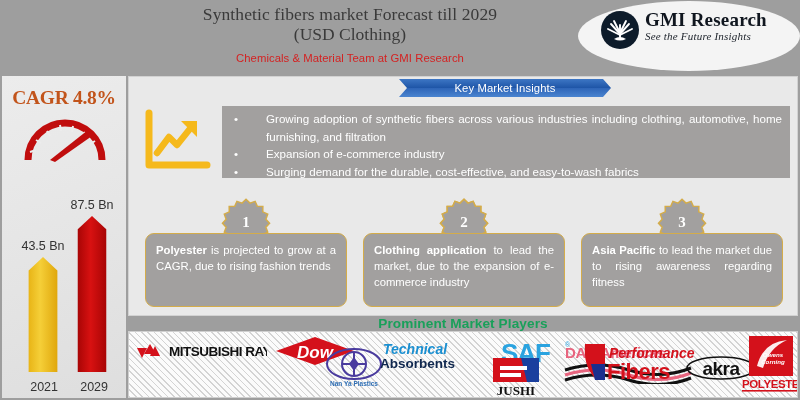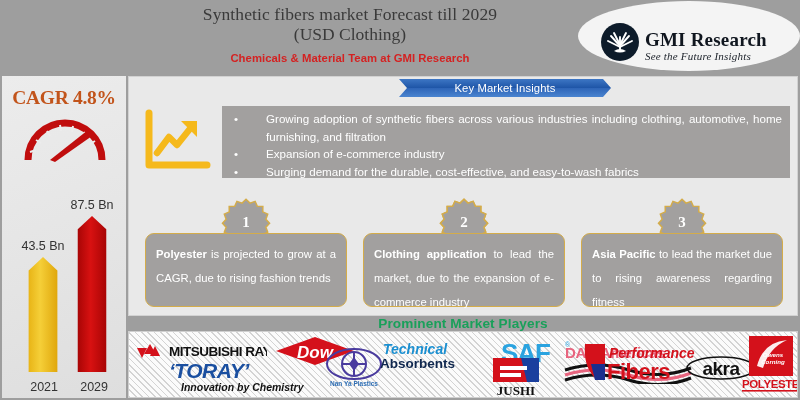--- a/index.html
+++ b/index.html
@@ -21,29 +21,29 @@
   #main-title {
     font-family:"Liberation Serif", serif;
     font-size:17.5px; color:#3a3a3a; line-height:20px; letter-spacing:.1px;
   }
   #sub-title {
     font-family:"Liberation Serif", serif;
     font-size:17.5px; color:#3a3a3a; line-height:20px;
   }
   #team-line {
     position:absolute; left:120px; top:52px; width:460px; text-align:center;
-    font-size:11.3px; font-weight:bold; color:#d42222; letter-spacing:.05px;
+    font-size:11.3px; font-weight:normal; color:#d42222; letter-spacing:.05px;
   }
   #logo-ellipse {
     position:absolute; left:578px; top:1px; width:222px; height:70px;
     background:#f4f4f4; border-radius:50%/50%;
   }
   #logo-inner {
     position:absolute; left:600px; top:10px; width:200px; height:52px;
-    display:flex; align-items:flex-end; gap:5px;
+    display:flex; align-items:flex-start; gap:5px;
   }
   #logo-mark { width:40px; height:40px; flex:0 0 40px; }
   #logo-text { line-height:1; }
   #logo-name {
     font-family:"Liberation Serif", serif; font-size:19px; font-weight:bold;
     color:#10161f; letter-spacing:.2px;
   }
   #logo-tag {
     font-family:"Liberation Serif", serif; font-size:11px; font-style:italic;
     color:#20262e; margin-top:2px; letter-spacing:.2px;
@@ -106,21 +106,21 @@
   .badge-num {
     position:absolute; left:0; top:0; width:50px; height:50px;
     display:flex; align-items:center; justify-content:center;
     color:#fff; font-size:15px; font-weight:bold;
     font-family:"Liberation Serif", serif;
   }
   .card-box {
     position:absolute; left:0; top:36px; width:202px; height:74px;
     background:#a2a09f; border:1.3px solid #d4ac4a;
     border-radius:9px 9px 9px 9px;
-    padding:8px 10px; color:#fff; font-size:11.3px; line-height:24px;
+    padding:8px 10px; color:#fff; font-size:11.3px; line-height:16px;
     text-align:justify;
   }
   .card-box b { font-weight:bold; }
 
   
   #players-title {
     position:absolute; left:128px; top:316px; width:670px;
     text-align:center; font-size:13.6px; font-weight:bold; color:#19a05a;
     letter-spacing:.1px; z-index:5;
   }
@@ -307,26 +307,20 @@
     </svg>
   </div>
 
   <div class="brand" style="left:146px; top:4px;">
     <svg width="80" height="30" viewBox="0 0 80 30">
       <path d="M40 1 L79 15 L40 29 L1 15 Z" fill="#d4111b"></path>
       <text x="40" y="22" text-anchor="middle" font-family="Liberation Sans, sans-serif" font-size="17" font-weight="bold" font-style="italic" fill="#fff">Dow</text>
     </svg>
   </div>
 
-  <div class="brand" style="left:36px; top:26px;">
-    <svg width="180" height="38" viewBox="0 0 180 38">
-      <text x="4" y="20" font-family="Liberation Sans, sans-serif" font-size="21" font-weight="bold" font-style="italic" fill="#1a4fa0" letter-spacing="-.5">‘TORAY’</text>
-      <text x="16" y="33" font-family="Liberation Sans, sans-serif" font-size="10.5" font-weight="bold" font-style="italic" fill="#111">Innovation by Chemistry</text>
-    </svg>
-  </div>
 
   <div class="brand" style="left:196px; top:14px;">
     <svg width="58" height="46" viewBox="0 0 58 46">
       <ellipse cx="29" cy="18" rx="27" ry="15" fill="none" stroke="#4a3b9e" stroke-width="2"></ellipse>
       <circle cx="29" cy="18" r="12" fill="none" stroke="#4a3b9e" stroke-width="2"></circle>
       <path d="M29 6 L29 30 M17 18 L41 18" stroke="#4a3b9e" stroke-width="2"></path>
       <path d="M29 11 L34 18 L29 25 L24 18 Z" fill="#4a3b9e"></path>
       <text x="29" y="40" text-anchor="middle" font-family="Liberation Sans, sans-serif" font-size="6.5" font-weight="bold" fill="#2f6fb5">Nan Ya Plastics</text>
     </svg>
   </div>

